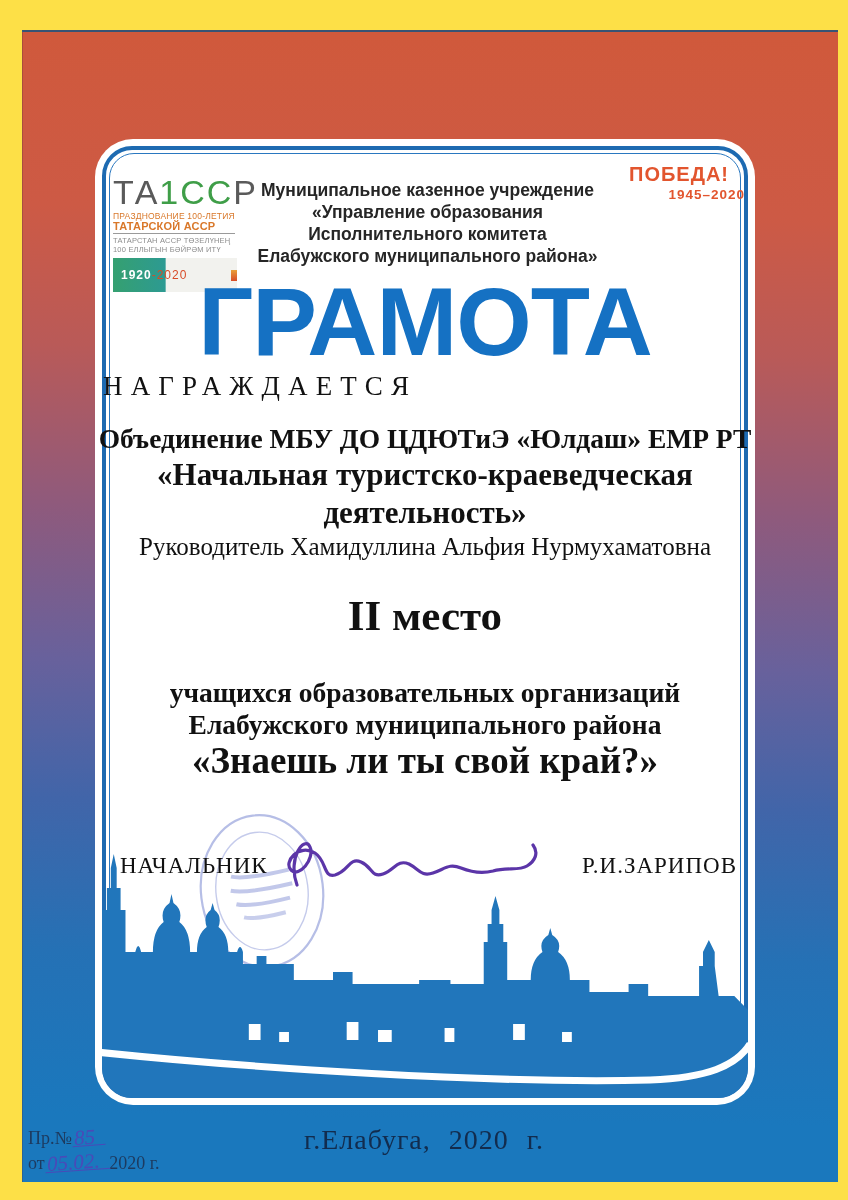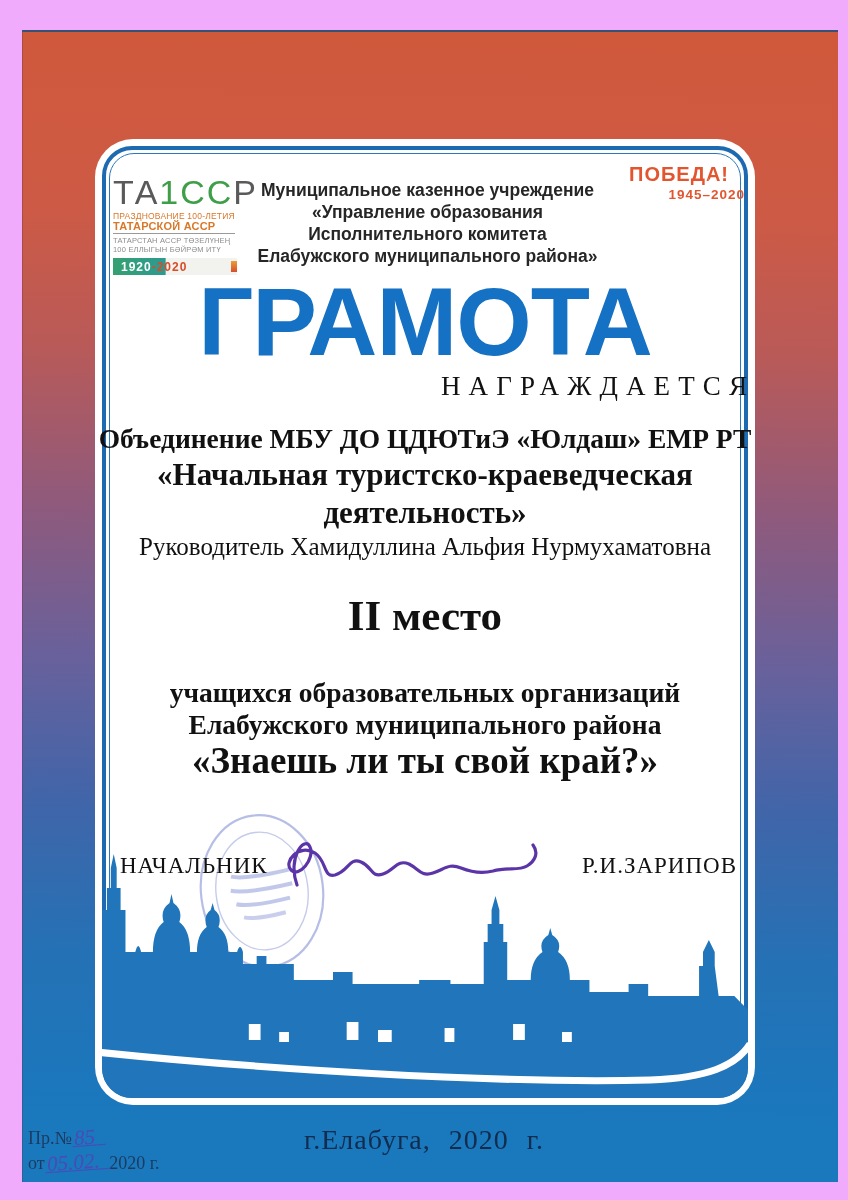--- a/index.html
+++ b/index.html
@@ -1,58 +1,58 @@
 <!DOCTYPE html>
 <html><head>
 <meta charset="utf-8">
 <style>
   html,body{margin:0;padding:0;}
   body{width:848px;height:1200px;background:#fafaf8;font-family:"Liberation Serif",serif;}
-  .page{position:relative;width:848px;height:1200px;overflow:hidden;background:#f0abfc;}
+  .page{position:relative;width:848px;height:1200px;overflow:hidden;background:#fde047;}
 
   
   .backdrop{position:absolute;left:22px;top:30px;right:10px;bottom:18px;z-index:0;
     background:linear-gradient(181deg,#d0593b 0%,#cd5a45 16%,#b95a58 28%,#8e5a7d 42%,#68619c 55%,#4165a9 67%,#2571b5 80%,#1a78bd 94%,#1a78bd 100%);
     border-top:2px solid rgba(90,40,30,.45);border-left:1px solid rgba(80,50,60,.3);}
 
   
   .card{position:absolute;left:95px;top:139px;width:660px;height:966px;background:#fff;
     border-radius:38px;z-index:1;}
   .card .rule-outer{position:absolute;inset:7px;border:4px solid #1d6ab1;border-radius:30px;z-index:2;}
   .card .rule-inner{position:absolute;inset:14px;border:1px solid #2a78c0;border-radius:25px;z-index:2;}
 
   
   .tassr{position:absolute;left:18px;top:36px;width:140px;z-index:6;font-family:"Liberation Sans",sans-serif;}
   .tassr .brand{font-size:34px;letter-spacing:2px;color:#5a5a5a;font-weight:400;line-height:1;}
   .tassr .brand .g{color:#3f9e48;}
   .tassr .o1{font-size:8.5px;font-weight:400;color:#d9782a;line-height:10px;letter-spacing:.2px;margin-top:2px;}
   .tassr .o2{font-size:11px;font-weight:700;color:#d9782a;line-height:10px;letter-spacing:.2px;}
   .tassr .div{height:1px;background:#9a9a9a;width:122px;margin:2px 0;}
   .tassr .t1,.tassr .t2{font-size:7.5px;color:#8d8d8d;line-height:9px;letter-spacing:.2px;}
-  .tassr .band{margin-top:4px;width:124px;height:17px;display:flex;align-items:center;
+  .tassr .band{margin-top:4px;width:124px;height:34px;display:flex;align-items:center;
     background:linear-gradient(90deg,#35a070 0%,#2d9a92 42%,#f2f2ee 43%,#f2f2ee 100%);}
   .tassr .band .yl{color:#fff;font-weight:700;font-size:12px;padding-left:8px;letter-spacing:1px;}
-  .tassr .band .yr{color:#d84c28;font-weight:700;font-size:12px;letter-spacing:1px;text-align:right;}
+  .tassr .band .yr{color:#d84c28;font-weight:400;font-size:12px;letter-spacing:1px;text-align:right;}
   .tassr .band .sq{margin-left:auto;width:6px;height:11px;background:linear-gradient(180deg,#e8a03a,#d84c28);}
 
   .orgtext{position:absolute;left:140px;right:135px;top:40px;z-index:6;text-align:center;
     font-family:"Liberation Sans",sans-serif;font-weight:700;font-size:17.5px;line-height:22px;color:#262626;}
 
   .victory{position:absolute;right:10px;top:22px;width:132px;z-index:6;text-align:center;color:#e2552e;
     font-family:"Liberation Sans",sans-serif;}
   .victory .num{font-size:76px;font-weight:800;font-style:italic;line-height:.92;letter-spacing:-6px;}
   .victory .star{position:absolute;top:14px;right:28px;color:#fff;font-size:15px;transform:rotate(-15deg);}
   .victory .lbl{font-size:20px;font-weight:800;letter-spacing:1px;margin-top:2px;}
   .victory .yrs{font-size:13.5px;font-weight:700;letter-spacing:1px;margin-top:1px;text-align:right;}
 
   
   .t-main{position:absolute;left:0;right:0;top:134px;z-index:6;text-align:center;
     font-family:"Liberation Sans",sans-serif;font-weight:700;font-size:97px;line-height:1;
     color:#1571c3;letter-spacing:-1px;}
-  .t-sub{position:absolute;left:0;right:0;top:232px;z-index:6;text-align:right;
+  .t-sub{position:absolute;left:0;right:0;top:232px;z-index:6;text-align:left;
     font-size:27px;color:#111;letter-spacing:.30em;text-indent:.30em;}
 
   .line{position:absolute;left:0;right:0;z-index:6;text-align:center;color:#111;}
   .recipient{top:284px;font-weight:700;font-size:27.5px;}
   .work1{top:318px;font-weight:700;font-size:31px;}
   .work2{top:356px;font-weight:700;font-size:31px;}
   .leader{top:394px;font-size:25px;}
   .place{top:452px;font-weight:700;font-size:43px;}
   .ev1{top:506px;font-weight:700;font-size:27.5px;}
   .ev2{top:538px;font-weight:700;font-size:27.5px;}

